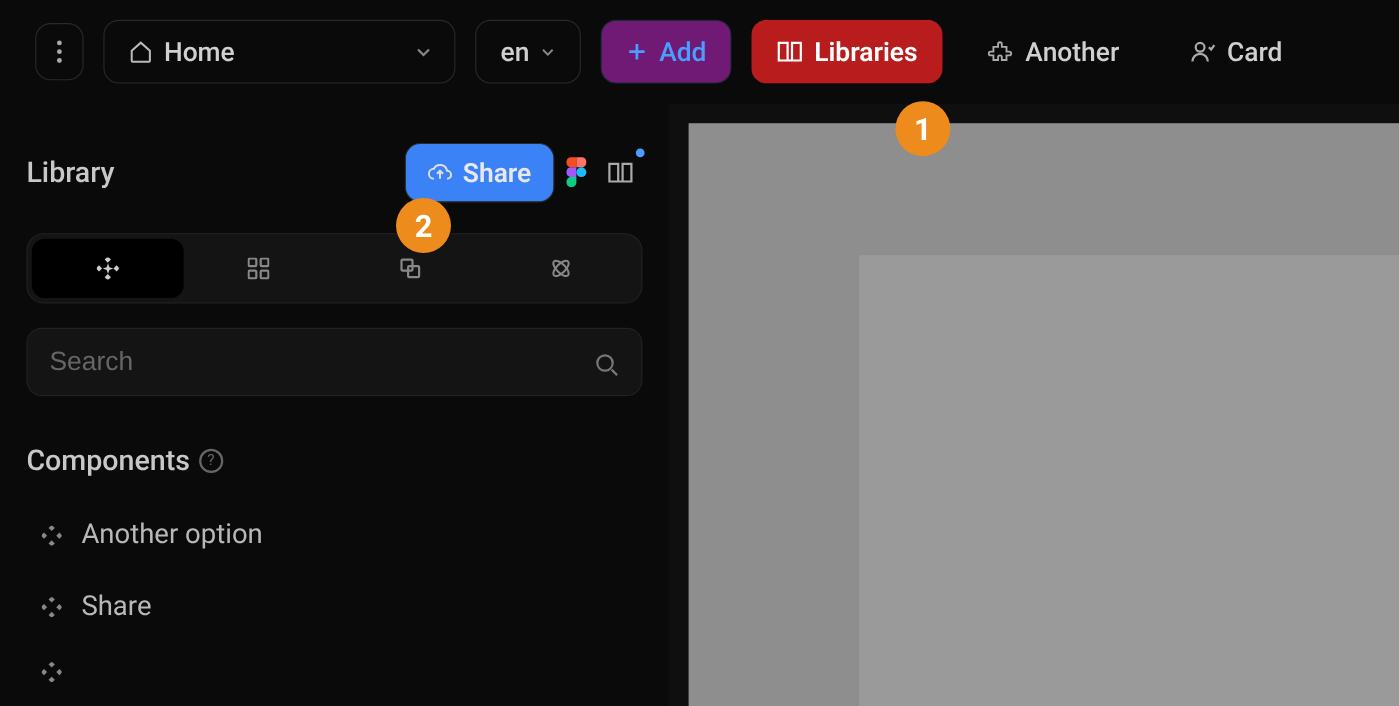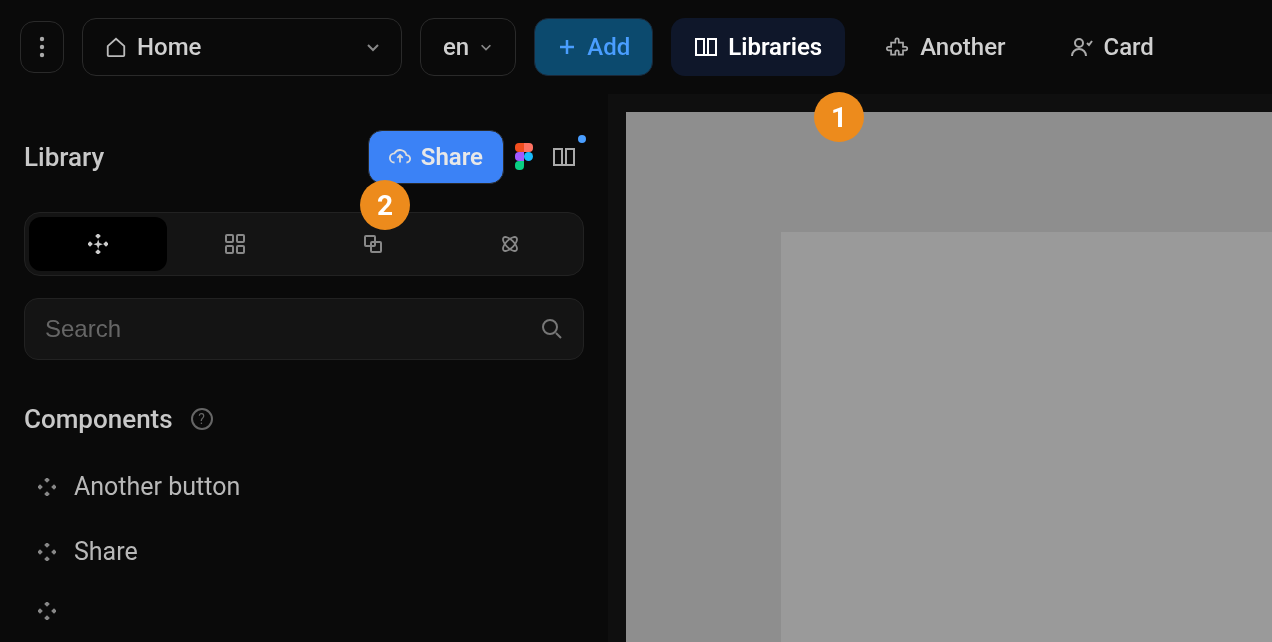--- a/index.html
+++ b/index.html
@@ -15,20 +15,21 @@
       overflow: hidden;
       color: #e5e5e5;
     }
     
     
     .topbar {
       display: flex;
       align-items: center;
       padding: 18px 20px;
       gap: 18px;
+      margin-left: 12px;
     }
     .btn {
       display: flex;
       align-items: center;
       gap: 10px;
       padding: 14px 22px;
       border-radius: 14px;
       font-size: 24px;
       font-weight: 500;
       color: #d0d0d0;
@@ -45,25 +46,25 @@
       min-width: 320px;
       justify-content: flex-start;
       position: relative;
     }
     .btn-home .chev {
       position: absolute;
       right: 20px;
     }
     .btn-add {
       color: #4a9eff;
-      background: #0c4a6e;
+      background: #701a75;
       border: 1px solid #1a2838;
     }
     .btn-libraries {
-      background: #0f172a;
+      background: #b91c1c;
       color: #fff;
       font-weight: 600;
     }
     
     
     .main {
       display: flex;
       height: calc(100% - 92px);
     }
     .sidebar {
@@ -143,21 +144,21 @@
       border-radius: 12px;
       cursor: pointer;
     }
     .seg-tab.active {
       background: #000;
     }
     
     
     .search-wrap {
       display: flex;
-      align-items: center;
+      align-items: flex-end;
       background: #141414;
       border: 1px solid #222;
       border-radius: 14px;
       padding: 16px 20px;
       margin-top: 22px;
     }
     .search-input {
       flex: 1;
       background: transparent;
       border: none;
@@ -166,21 +167,21 @@
       color: #999;
     }
     .search-input::placeholder {
       color: #666;
     }
     
     
     .section-header {
       display: flex;
       align-items: center;
-      gap: 18px;
+      gap: 8px;
       margin-top: 44px;
       margin-bottom: 20px;
     }
     .section-title {
       font-size: 26px;
       font-weight: 500;
       color: #c8c8c8;
     }
     .help-icon {
       width: 22px;
@@ -391,21 +392,21 @@
       <div class="help-icon">?</div>
     </div>
 
     <div class="comp-item">
       <svg width="18" height="18" viewBox="0 0 18 18" fill="#888">
           <rect x="7" y="0" width="4" height="4" transform="rotate(45 9 2)"></rect>
           <rect x="7" y="14" width="4" height="4" transform="rotate(45 9 16)"></rect>
           <rect x="0" y="7" width="4" height="4" transform="rotate(45 2 9)"></rect>
           <rect x="14" y="7" width="4" height="4" transform="rotate(45 16 9)"></rect>
         </svg>
-      <span>Another button</span>
+      <span>Another option</span>
     </div>
     <div class="comp-item">
       <svg width="18" height="18" viewBox="0 0 18 18" fill="#888">
           <rect x="7" y="0" width="4" height="4" transform="rotate(45 9 2)"></rect>
           <rect x="7" y="14" width="4" height="4" transform="rotate(45 9 16)"></rect>
           <rect x="0" y="7" width="4" height="4" transform="rotate(45 2 9)"></rect>
           <rect x="14" y="7" width="4" height="4" transform="rotate(45 16 9)"></rect>
         </svg>
       <span>Share</span>
     </div>

